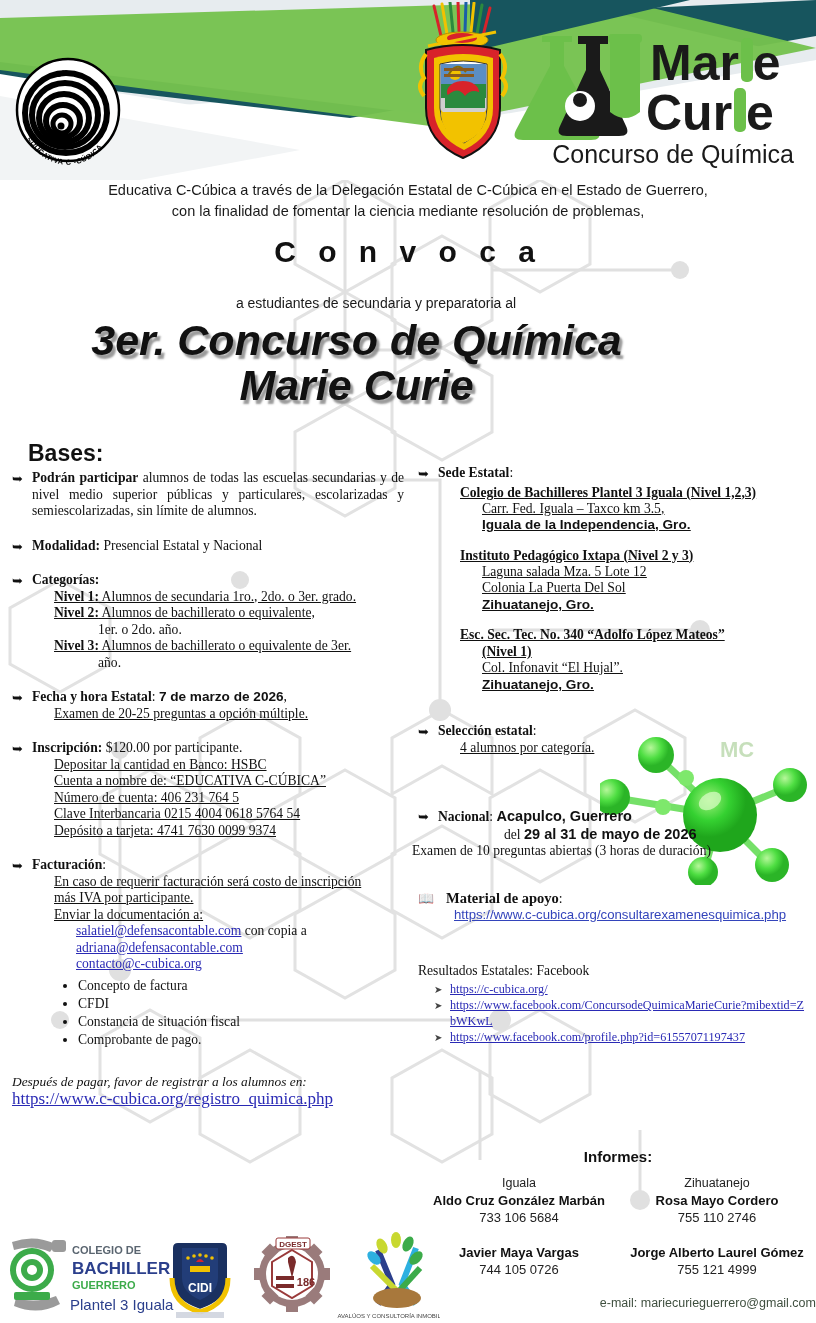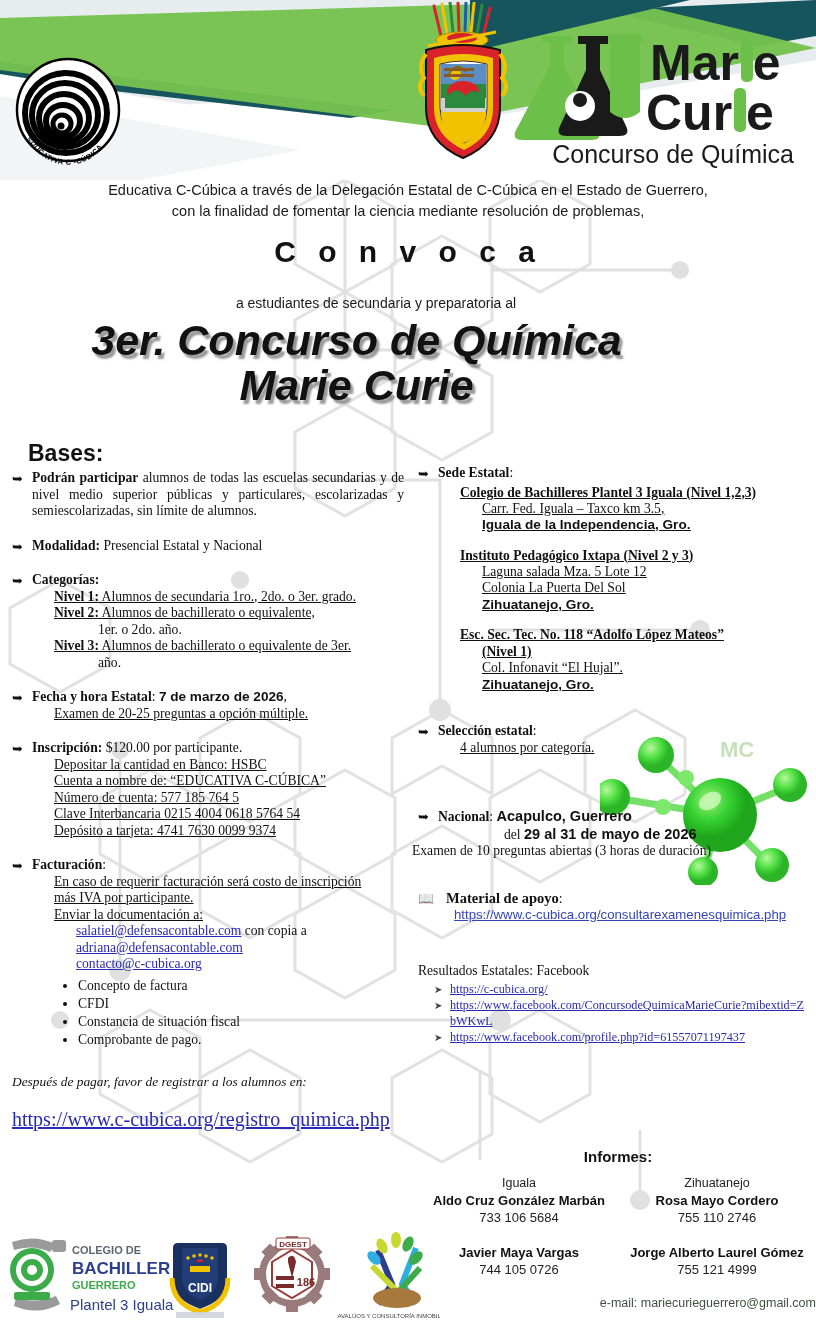--- a/index.html
+++ b/index.html
@@ -326,21 +326,21 @@
     </div>
     <div class="gap-s"></div>
 
     <div class="blk arrow-item">
       <span class="arrow-ic">➥</span>
       <div class="ln">
         <span class="b">Inscripción:</span><span> $120.00 por participante.</span>
       </div>
       <div class="ln ind1">Depositar la cantidad en Banco: HSBC</div>
       <div class="ln ind1">Cuenta a nombre de: “EDUCATIVA C-CÚBICA”</div>
-      <div class="ln ind1">Número de cuenta: 577 185 764 5</div>
+      <div class="ln ind1">Número de cuenta: 406 231 764 5</div>
       <div class="ln ind1">Clave Interbancaria 0215 4004 0618 5764 54</div>
       <div class="ln ind1">Depósito a tarjeta: 4741 7630 0099 9374</div>
     </div>
     <div class="gap-s"></div>
 
     <div class="blk arrow-item">
       <span class="arrow-ic">➥</span>
       <div class="ln">
         <span class="b">Facturación</span><span>:</span>
       </div>
@@ -361,21 +361,21 @@
         <li>CFDI</li>
         <li>Constancia de situación fiscal</li>
         <li>Comprobante de pago.</li>
       </ul>
     </div>
 
     <div class="gap"></div>
 
     <div>
       <div class="italic-note">Después de pagar, favor de registrar a los alumnos en:</div>
-      <div style="font-size:20px;line-height:18px;margin-top:20px;">
+      <div style="font-size:17px;line-height:18px;">
         <span class="lnk">https://www.c-cubica.org/registro_quimica.php</span>
       </div>
     </div>
   </div>
 
   <div class="col-right">
 
     <div class="arrow-item">
       <span class="arrow-ic">➥</span>
       <div class="ln">
@@ -393,21 +393,21 @@
       <div class="ind1">
         <div class="hdrline b">Instituto Pedagógico Ixtapa (Nivel 2 y 3)</div>
         <div class="ln ind1">Laguna salada Mza. 5 Lote 12</div>
         <div class="ln ind1">Colonia La Puerta Del Sol</div>
         <div class="ln ind1 sans-b">Zihuatanejo, Gro.</div>
       </div>
 
       <div class="gap"></div>
 
       <div class="ind1">
-        <div class="hdrline b">Esc. Sec. Tec. No. 118 “Adolfo López Mateos”</div>
+        <div class="hdrline b">Esc. Sec. Tec. No. 340 “Adolfo López Mateos”</div>
         <div class="hdrline b ind1">(Nivel 1)</div>
         <div class="ln ind1">Col. Infonavit “El Hujal”.</div>
         <div class="ln ind1 sans-b">Zihuatanejo, Gro.</div>
       </div>
     </div>
 
     <div style="height:30px;"></div>
 
     <div class="arrow-item">
       <span class="arrow-ic">➥</span>

